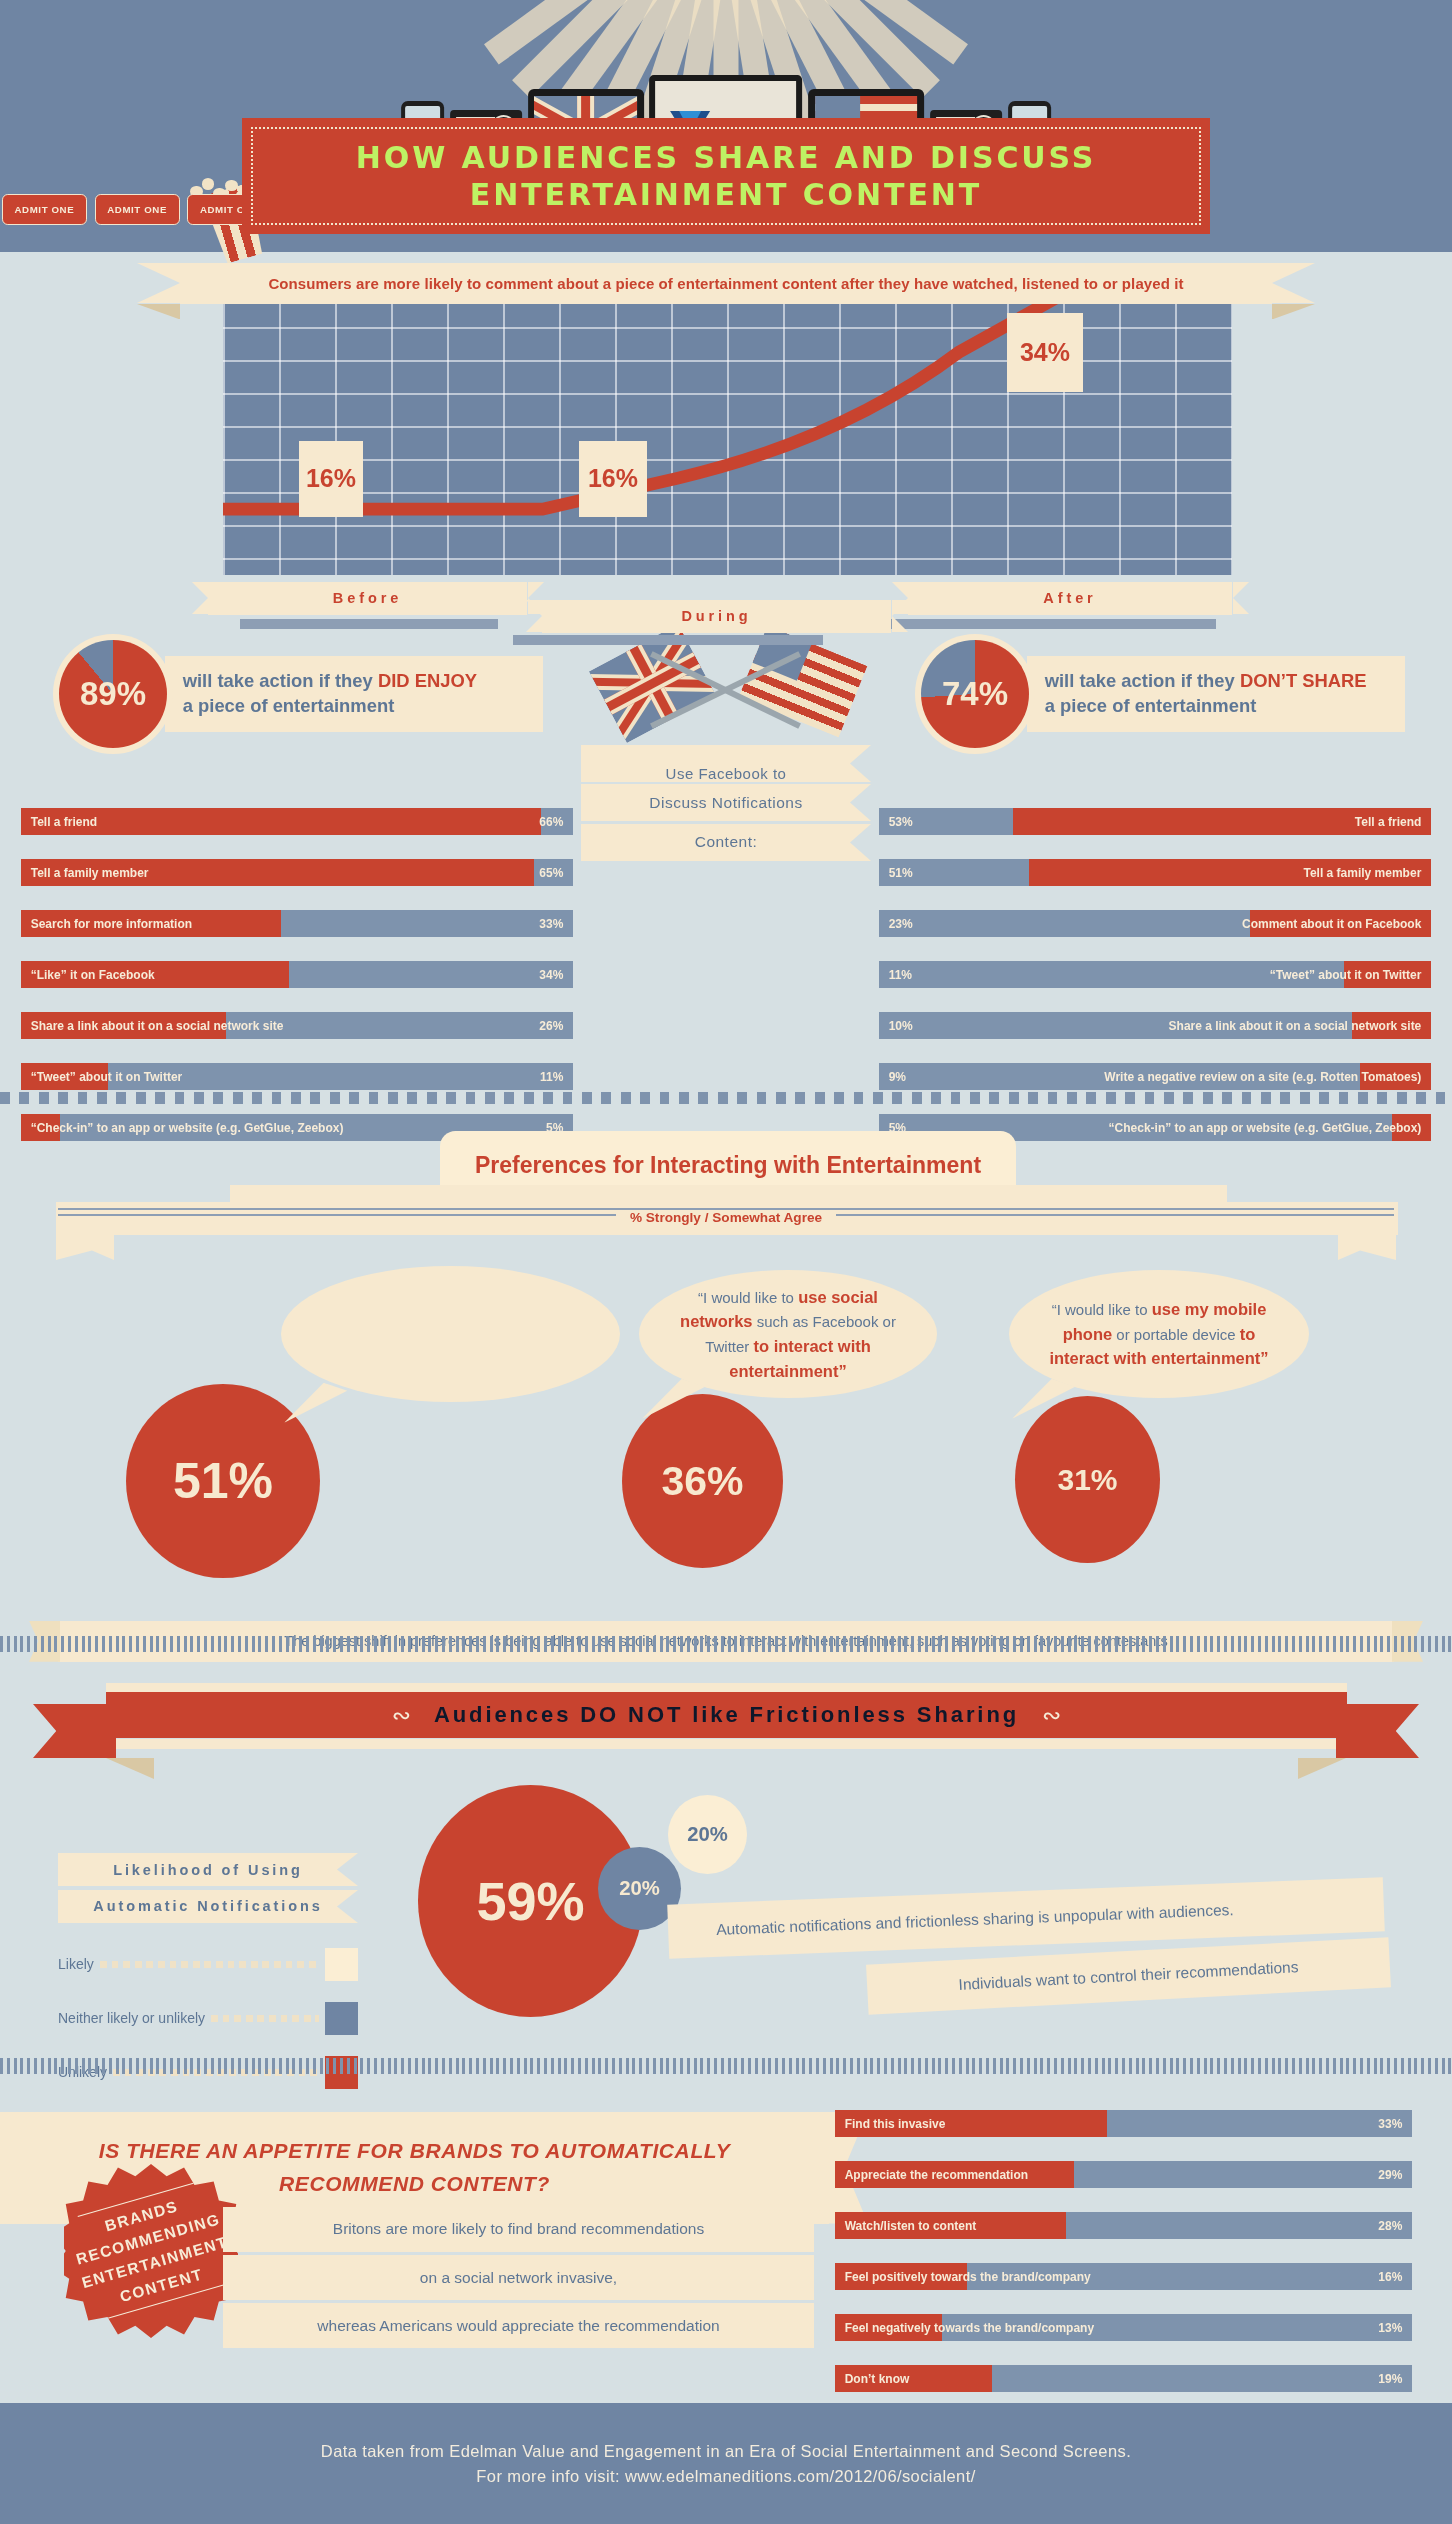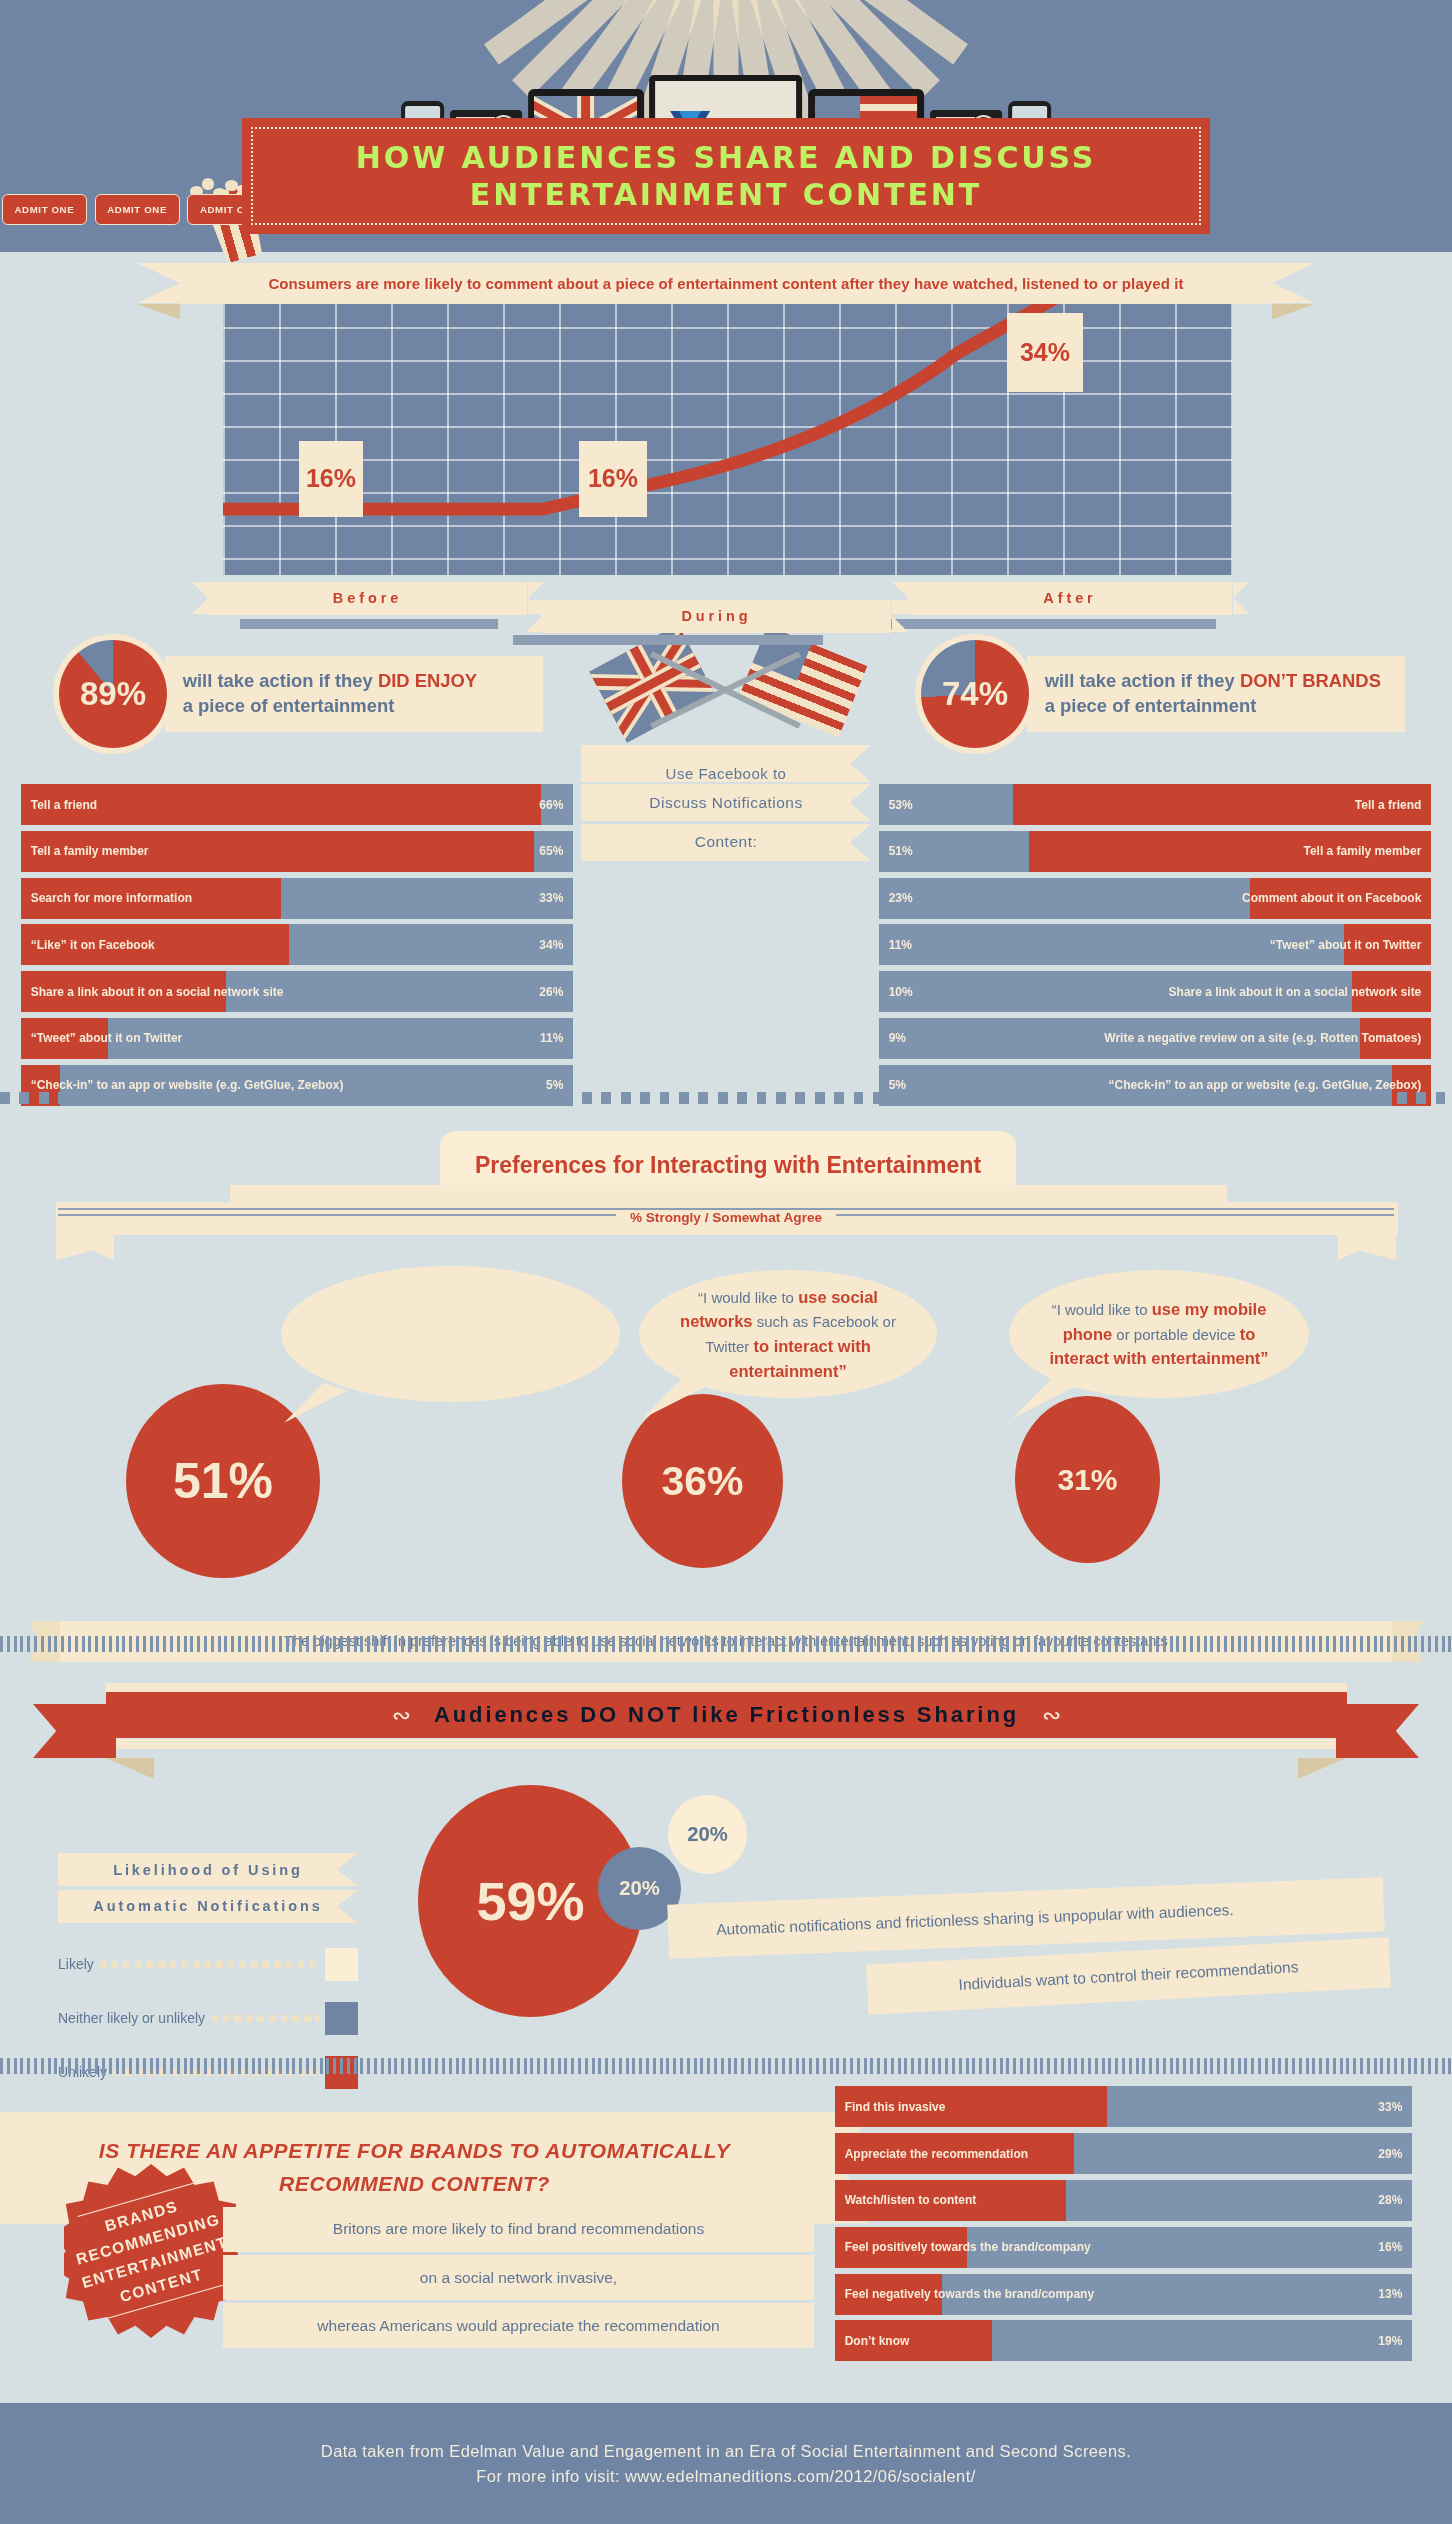--- a/index.html
+++ b/index.html
@@ -133,22 +133,22 @@
   
   .donut{ position:relative; border-radius:50%; background:#f7e9cf; display:flex;
      align-items:center;justify-content:center;}
   .donut .slice{ border-radius:50%; position:relative; display:flex;align-items:center;justify-content:center;}
   .donut .num{ position:relative; z-index:3; color:#f7e9cf; font-weight:bold; font-size:33px;}
 
   .pie-label{ background:#f7e9cf; padding:13.6px 17.4px; color:#5d7695;
      font-size:18.4px; line-height:1.35; font-weight:600;}
   .pie-label b{color:#c8432f;}
 
-  .barrow{ position:relative; height:41px; margin-bottom:5.8px; background:#7e93ad;
-     display:flex; align-items:center; }
+  .barrow{ position:relative; height:27px; margin-bottom:5.8px; background:#7e93ad;
+     display:flex; align-items:center;margin-top:24px; }
   .barrow .fill{ position:absolute; left:0; top:0; height:100%; background:#c8432f;}
   .barrow .fill.right{ left:auto; right:0;}
   .barrow .t{ position:relative; z-index:2; color:#f7ecd8; font-size:12px; font-weight:600;
      padding:0 9.7px; white-space:nowrap;}
   .barrow .v{ position:relative; z-index:2; color:#f7ecd8; font-size:12px; font-weight:600;
      padding:0 9.7px; margin-left:auto;}
   .barrow.rev .v{ margin-left:0; margin-right:auto;}
   .barrow.rev .t{ margin-left:auto;}
 
   
@@ -379,21 +379,21 @@
     </div>
 
   <div style="position:absolute;left:915px;top:634px;">
     <div style="display:flex;align-items:center;">
       <div class="donut" style="width:120px;height:120px;">
         <div class="slice" id="pie74" style="width: 108px; height: 108px; background: conic-gradient(rgb(200, 67, 47) 0deg, rgb(200, 67, 47) 266.4deg, rgb(111, 133, 163) 266.4deg, rgb(111, 133, 163) 360deg);">
           <span class="num">74%</span>
         </div>
       </div>
       <div class="pie-label" style="margin-left:-7.7px;width:378px;">
-        <span>will take action if they </span><b>DON’T BRANDS</b><br>
+        <span>will take action if they </span><b>DON’T SHARE</b><br>
         <span>a piece of entertainment</span>
       </div>
     </div>
   </div>
   <div style="position:absolute;left:879px;top:784px;width:552px;" id="dontBars">
       <div class="barrow rev">
         <div class="fill right" style="width: 75.7143%;"></div>
         <span class="v">53%</span>
         <span class="t">Tell a friend</span>
       </div>

